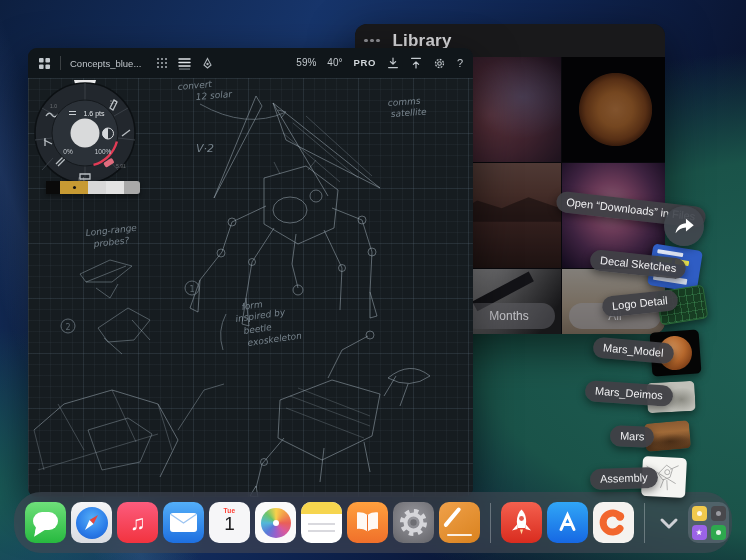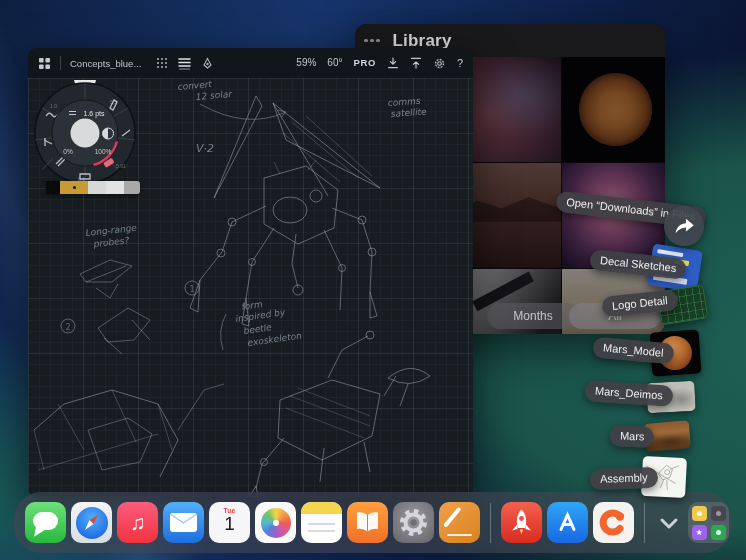--- a/index.html
+++ b/index.html
@@ -37,21 +37,21 @@
   .p-desert{background:linear-gradient(180deg,#7d5a50 0%,#6a453a 30%,#50302a 55%,#2d1b16 100%);}
   .p-desert .ridge{position:absolute;left:0;right:0;top:30%;height:26%;background:rgba(28,16,12,.55);
     clip-path:polygon(0 62%,18% 22%,42% 50%,68% 10%,100% 52%,100% 100%,0 100%);}
   .p-neb2{background:radial-gradient(80px 90px at 48% 42%, #d893b0 0%, #a75a86 28%, #5f3460 55%, #241430 85%, #110a17 100%);}
   .p-craft{background:linear-gradient(125deg,#d9d9d9 0%,#9c9c9c 28%,#5f5f5f 55%,#222 85%);}
   .p-craft .panel{position:absolute;left:12%;top:26%;width:62%;height:16%;background:#1c1c1f;transform:rotate(-28deg);}
   .p-pale{background:linear-gradient(180deg,#cfc9bd 0%,#bcab93 55%,#93806a 100%);}
   .lib-dim{position:absolute;top:33px;left:0;right:0;bottom:0;background:rgba(6,6,10,.38);z-index:2;}
   .seg-pill{position:absolute;bottom:5px;height:26px;border-radius:14px;display:flex;align-items:center;justify-content:center;
     font-size:12px;color:rgba(228,228,233,.78);z-index:3;}
-  .seg-months{left:132px;width:92px;background:rgba(96,96,102,.55);}
+  .seg-months{left:108px;width:92px;background:rgba(96,96,102,.55);}
   .seg-all{left:214px;width:92px;background:rgba(128,128,135,.6);}
   
   .con{position:absolute;left:28px;top:48px;width:445px;height:449px;border-radius:9px;overflow:hidden;
        background:#171d21;box-shadow:0 14px 44px rgba(0,0,0,.6);z-index:10;}
   .con-toolbar{position:absolute;top:0;left:0;right:0;height:30px;background:#10161a;display:flex;align-items:center;
        padding:0 10px;gap:9px;color:#c3c9ce;font-size:10px;z-index:5;}
   .con-title{font-size:9.5px;color:#c0c6cb;text-align:center;}
   .tb-div{width:1px;height:14px;background:rgba(255,255,255,.18);}
   .con-right{margin-left:auto;display:flex;align-items:flex-start;gap:11px;}
   .pro{font-weight:700;letter-spacing:.6px;font-size:9.5px;color:#d3d8dc;}
@@ -200,21 +200,21 @@
         <path d="M2,3 H13 M2,6.5 H13 M2,10 H13" stroke="#dfe4e8" stroke-width="1.5" stroke-linecap="round"></path>
         <rect x="2" y="12.5" width="11" height="1.4" fill="#7f8warn" fill-opacity="0"></rect>
         <rect x="2" y="12.4" width="11" height="1.3" fill="#6f777d"></rect>
       </svg>
       <svg width="13" height="13" viewBox="0 0 13 13">
         <path d="M6.5,1.5 L10,8 L6.5,11 L3,8 Z" fill="none" stroke="#aeb5ba" stroke-width="1.1"></path>
         <circle cx="6.5" cy="7" r="1.2" fill="#aeb5ba"></circle>
       </svg>
       <div class="con-right">
         <span>59%</span>
-        <span>60°</span>
+        <span>40°</span>
         <span class="pro">PRO</span>
         <svg width="12" height="12" viewBox="0 0 12 12">
           <path d="M6,1 V6.6 M3.4,4.6 L6,7.2 L8.6,4.6" stroke="#c3c9ce" stroke-width="1.2" fill="none" stroke-linecap="round" stroke-linejoin="round"></path>
           <path d="M1.6,10.6 H10.4" stroke="#c3c9ce" stroke-width="1.2" stroke-linecap="round"></path>
         </svg>
         <svg width="12" height="12" viewBox="0 0 12 12">
           <path d="M6,11 V5.4 M3.4,7.4 L6,4.8 L8.6,7.4" stroke="#c3c9ce" stroke-width="1.2" fill="none" stroke-linecap="round" stroke-linejoin="round"></path>
           <path d="M1.6,1.4 H10.4" stroke="#c3c9ce" stroke-width="1.2" stroke-linecap="round"></path>
         </svg>
         <svg width="13" height="13" viewBox="0 0 13 13">

